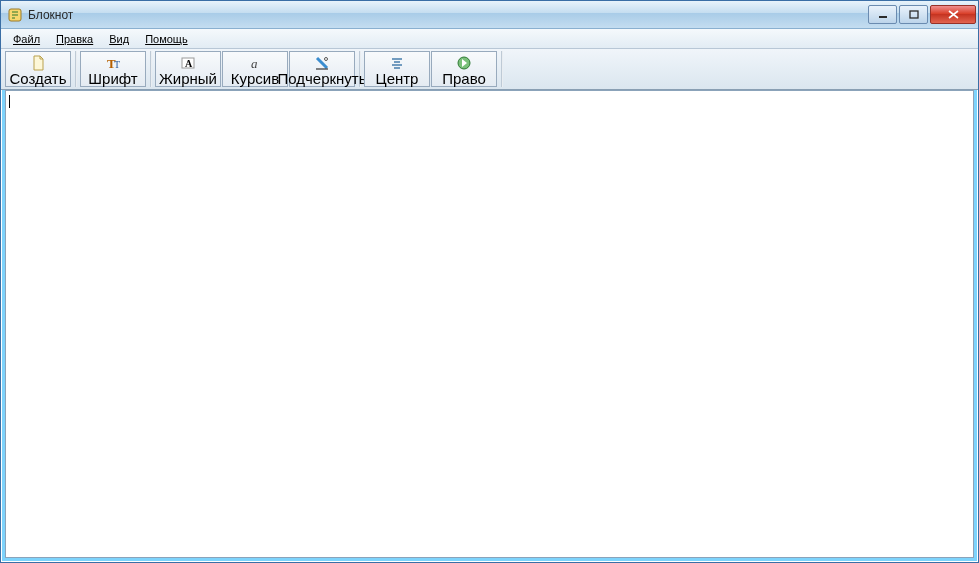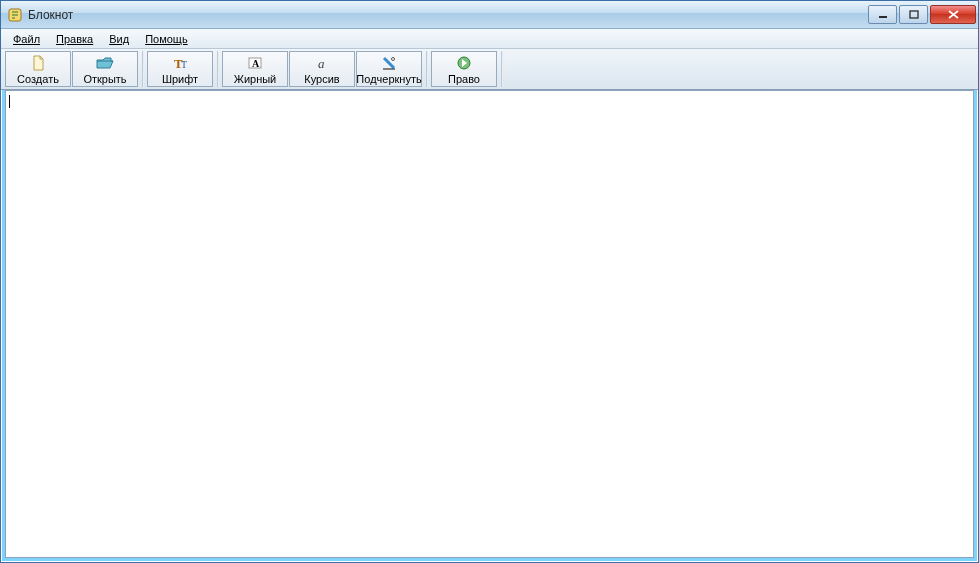--- a/index.html
+++ b/index.html
@@ -72,21 +72,21 @@
     border: 1px solid #98aabd;
     display: flex; flex-direction: column; align-items: center; justify-content: center;
     cursor: default;
     margin-right: 1px;
     position: relative;
   }
   .tb-btn .icon {
     height: 18px; display: flex; align-items: center; justify-content: center;
   }
   .tb-btn .label {
-    font-size: 11px; color: #000; line-height: 12px; margin-top: 1px;
+    font-size: 15px; color: #000; line-height: 12px; margin-top: 1px;
     white-space: nowrap;
   }
 
   .editor-wrap {
     flex: 1;
     margin: 0 4px 4px 4px;
     background: #fff;
     border: 1px solid #8ba3ba;
     position: relative;
   }
@@ -155,29 +155,20 @@
     <div class="tb-group">
       <div class="tb-btn">
         <span class="icon">
           <svg width="16" height="16">
               <path d="M4 1 H10 L13 4 V15 H4 Z" fill="#fdf7d8" stroke="#b9a14e"></path>
               <path d="M10 1 V4 H13" fill="none" stroke="#b9a14e"></path>
             </svg>
         </span>
         <span class="label">Создать</span>
       </div>
-      <div class="tb-btn">
-        <span class="icon">
-          <svg width="18" height="16">
-              <path d="M1 5 H7 L9 3 H15 V6 H17 L14 13 H1 Z" fill="#6fc1d6" stroke="#2e7f96"></path>
-              <path d="M1 6 H14 L17 6" fill="none" stroke="#2e7f96"></path>
-            </svg>
-        </span>
-        <span class="label">Открыть</span>
-      </div>
     </div>
     <div class="tb-sep"></div>
 
     <div class="tb-group">
       <div class="tb-btn">
         <span class="icon">
           <svg width="18" height="16">
               <text x="3" y="13" font-family="Georgia,serif" font-size="13" fill="#b55f00" font-weight="bold">T</text>
               <text x="10" y="13" font-family="Georgia,serif" font-size="10" fill="#2a5c9f">T</text>
             </svg>
@@ -215,20 +206,33 @@
         </span>
         <span class="label">Подчеркнуть</span>
       </div>
     </div>
     <div class="tb-sep"></div>
 
     <div class="tb-group">
       <div class="tb-btn">
         <span class="icon">
           <svg width="16" height="16">
+              <g stroke="#3a74a6" stroke-width="1.4">
+                <line x1="3" y1="4" x2="13" y2="4"></line>
+                <line x1="5" y1="7" x2="11" y2="7"></line>
+                <line x1="3" y1="10" x2="13" y2="10"></line>
+                <line x1="5" y1="13" x2="11" y2="13"></line>
+              </g>
+            </svg>
+        </span>
+        <span class="label">Центр</span>
+      </div>
+      <div class="tb-btn">
+        <span class="icon">
+          <svg width="16" height="16">
               <circle cx="8" cy="8" r="6" fill="#7ac07a" stroke="#2f7a35"></circle>
               <path d="M6 4 L11 8 L6 12" fill="#fff"></path>
             </svg>
         </span>
         <span class="label">Право</span>
       </div>
     </div>
     <div class="tb-sep"></div>
   </div>
 

